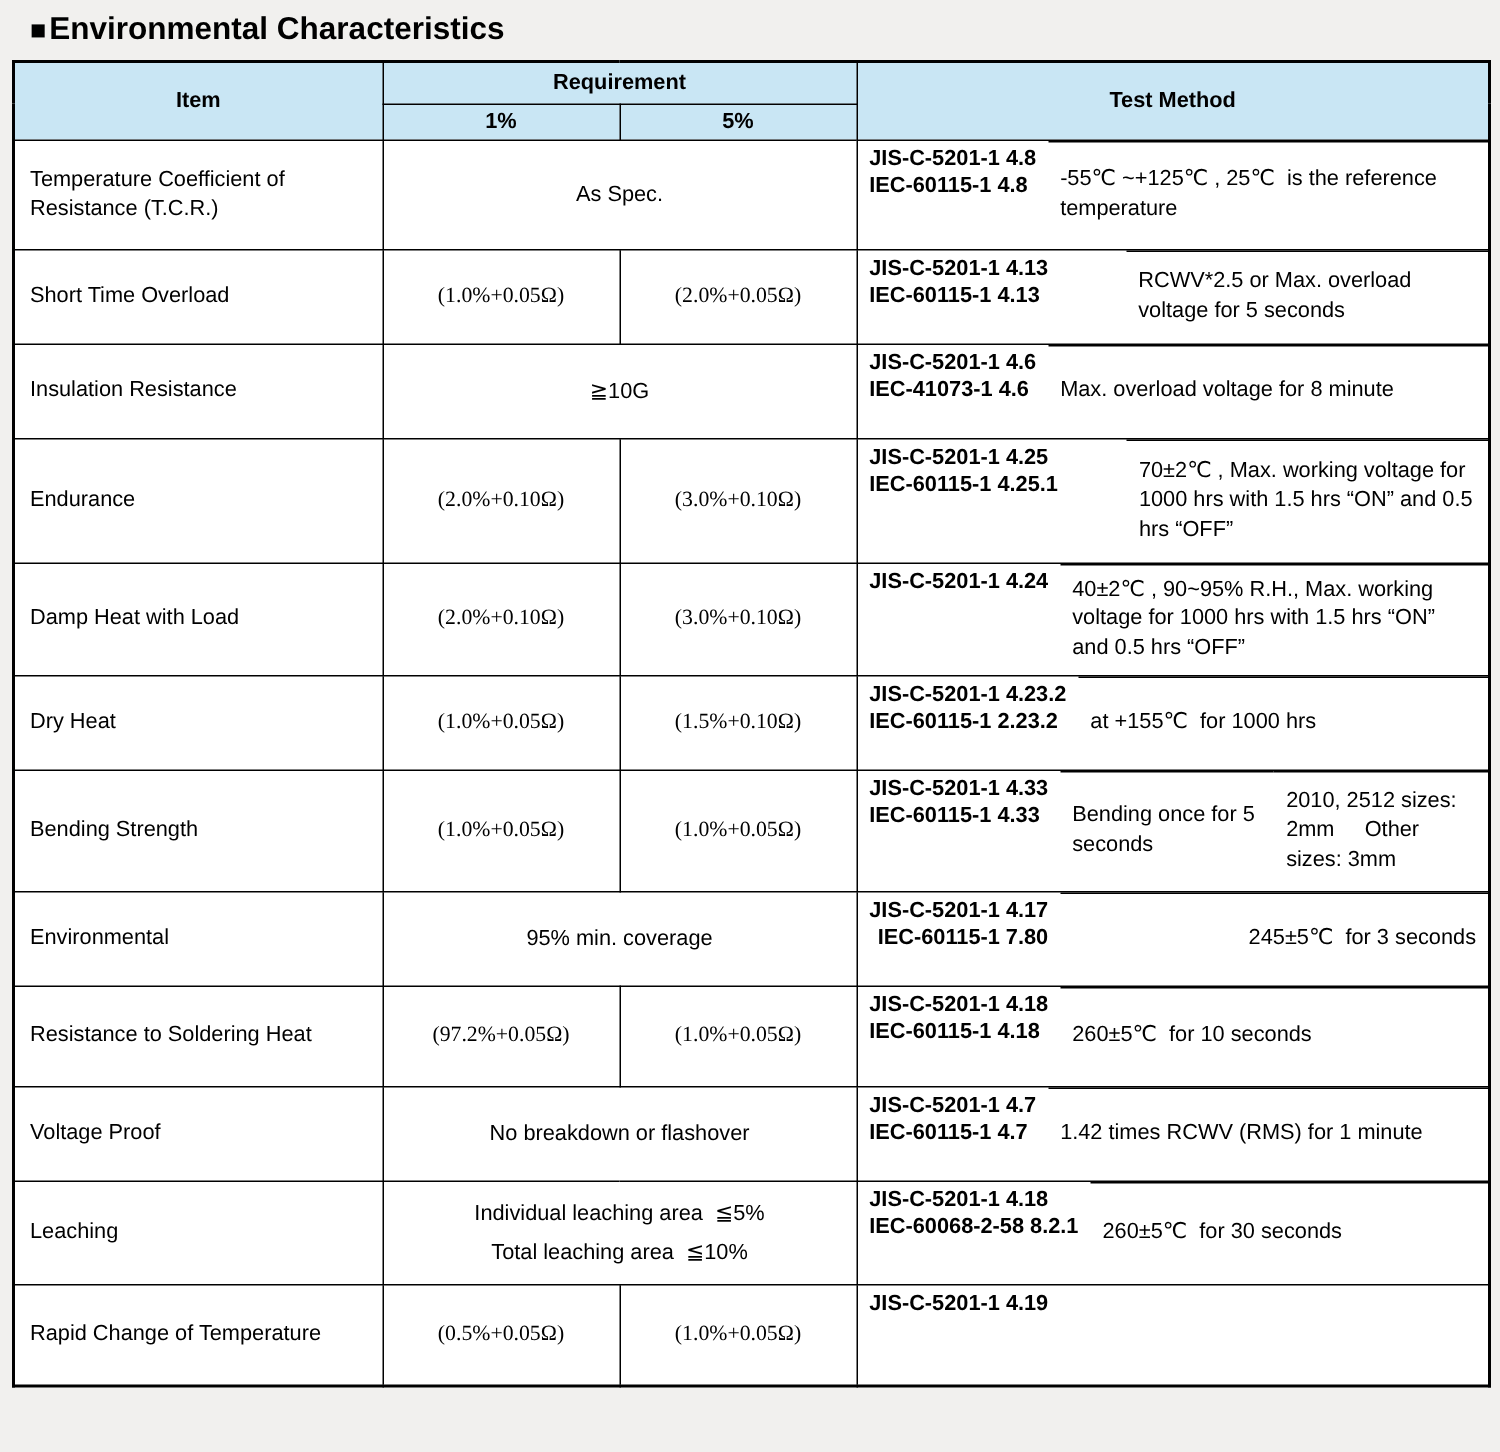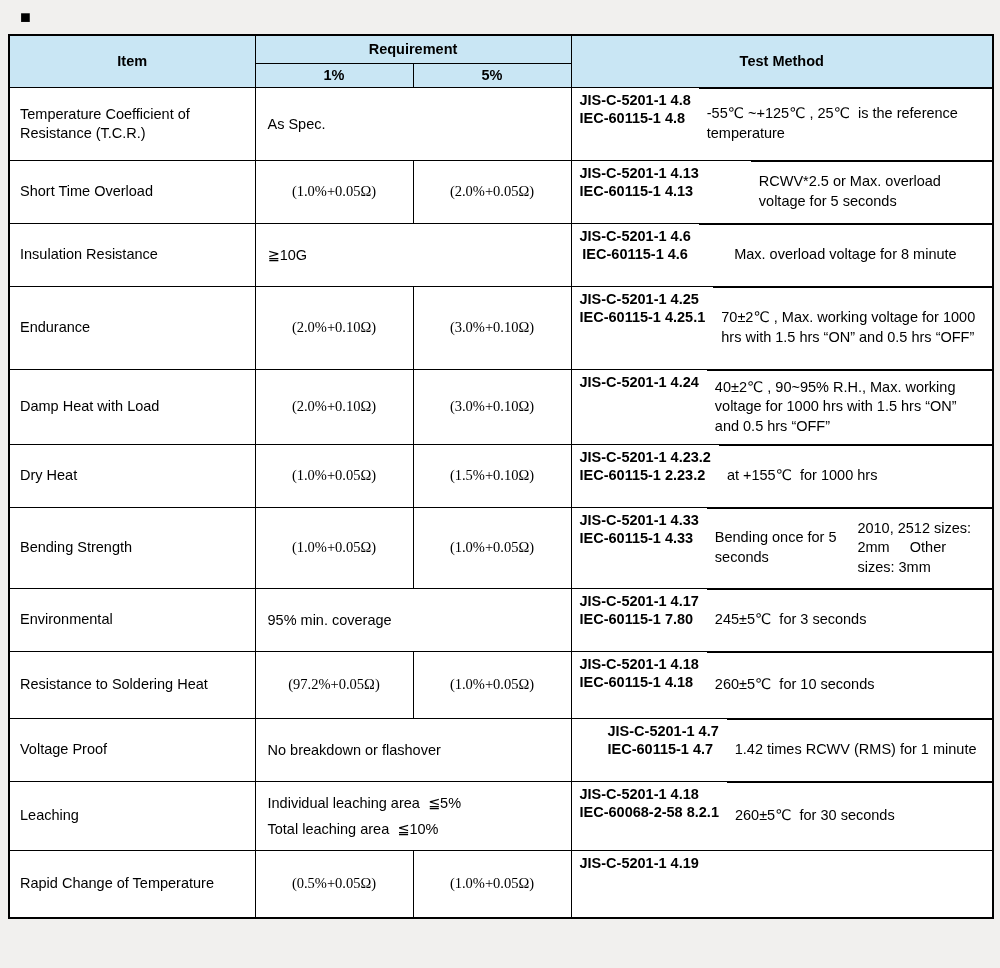--- a/index.html
+++ b/index.html
@@ -32,55 +32,56 @@
     background: #c9e6f4;
     font-size: 14.5px;
     font-weight: bold;
     padding: 3px 4px;
     text-align: center;
   }
   thead tr:first-child th { height: 28px; }
   thead tr:last-child  th { height: 24px; }
 
   td.item-cell { padding: 4px 10px; font-size: 14.5px; vertical-align: middle; line-height: 1.3; }
-  td.req-cell  { padding: 4px 12px; font-size: 14.5px; vertical-align: middle; }
+  td.req-cell  { padding: 4px 12px; font-size: 14.5px; vertical-align: middle; text-align: center; }
   td.req-cell.req-center { text-align: center; padding: 4px 2px; font-family: Liberation Serif, serif; }
   .req-line { padding: 5px 0; }
 
   td.test-cell { padding: 0; vertical-align: top; }
   .test-wrap { display: flex; flex-direction: row; }
   .test-section { font-size: 14.5px; border-top: 1px solid #000; }
   .test-section:first-child { border-top: none; }
   .test-section.bold { font-weight: bold; line-height: 1.3; padding: 3px 8px; }
   .test-section:not(.bold) {
     flex: 1; display: flex; flex-direction: column; justify-content: center;
     padding: 4px 8px; line-height: 1.35;
   }
 
   
   tbody tr:nth-child(1)  .test-wrap { min-height: 72px; }
   tbody tr:nth-child(2)  .test-wrap { min-height: 62px; gap: 44px; }
-  tbody tr:nth-child(3)  .test-wrap { min-height: 62px; text-align: center; }
-  tbody tr:nth-child(4)  .test-wrap { min-height: 82px; }
+  tbody tr:nth-child(3)  .test-wrap { min-height: 62px; }
+  tbody tr:nth-child(4)  .test-wrap { min-height: 82px; gap: 38px; }
   tbody tr:nth-child(5)  .test-wrap { min-height: 74px; }
   tbody tr:nth-child(6)  .test-wrap { min-height: 62px; }
   tbody tr:nth-child(7)  .test-wrap { min-height: 80px; }
-  tbody tr:nth-child(8)  .test-wrap { min-height: 62px; }
+  tbody tr:nth-child(8)  .test-wrap { min-height: 62px; text-align: right; }
   tbody tr:nth-child(9)  .test-wrap { min-height: 66px; }
-  tbody tr:nth-child(10) .test-wrap { min-height: 62px; margin-left: 28px; }
+  tbody tr:nth-child(10) .test-wrap { min-height: 62px; }
   tbody tr:nth-child(11) .test-wrap { min-height: 68px; }
   tbody tr:nth-child(12) .test-wrap { min-height: 66px; }
 </style>
 </head>
 <body>
 
 <div class="page">
 
   <div class="title-row">
     <span class="sq">■</span>
+    <span>Environmental Characteristics</span>
   </div>
 
   <table class="env-table">
     <colgroup>
       <col style="width:246px">
       <col style="width:158px">
       <col style="width:158px">
       <col style="width:422px">
     </colgroup>
     <thead>
@@ -126,21 +127,21 @@
             </div>
           </td>
         </tr>
         <tr>
           <td class="item-cell">Insulation Resistance</td>
           <td class="req-cell" colspan="2">≧10G</td>
           <td class="test-cell">
             <div class="test-wrap">
               <div class="test-section bold">
                 <div class="test-line">JIS-C-5201-1 4.6</div>
-                <div class="test-line">IEC-60115-1 4.6</div>
+                <div class="test-line">IEC-41073-1 4.6</div>
               </div>
               <div class="test-section">
                 <div class="test-line">Max. overload voltage for 8 minute</div>
               </div>
             </div>
           </td>
         </tr>
         <tr>
           <td class="item-cell">Endurance</td>
           <td class="req-cell req-center">(2.0%+0.10Ω)</td>

